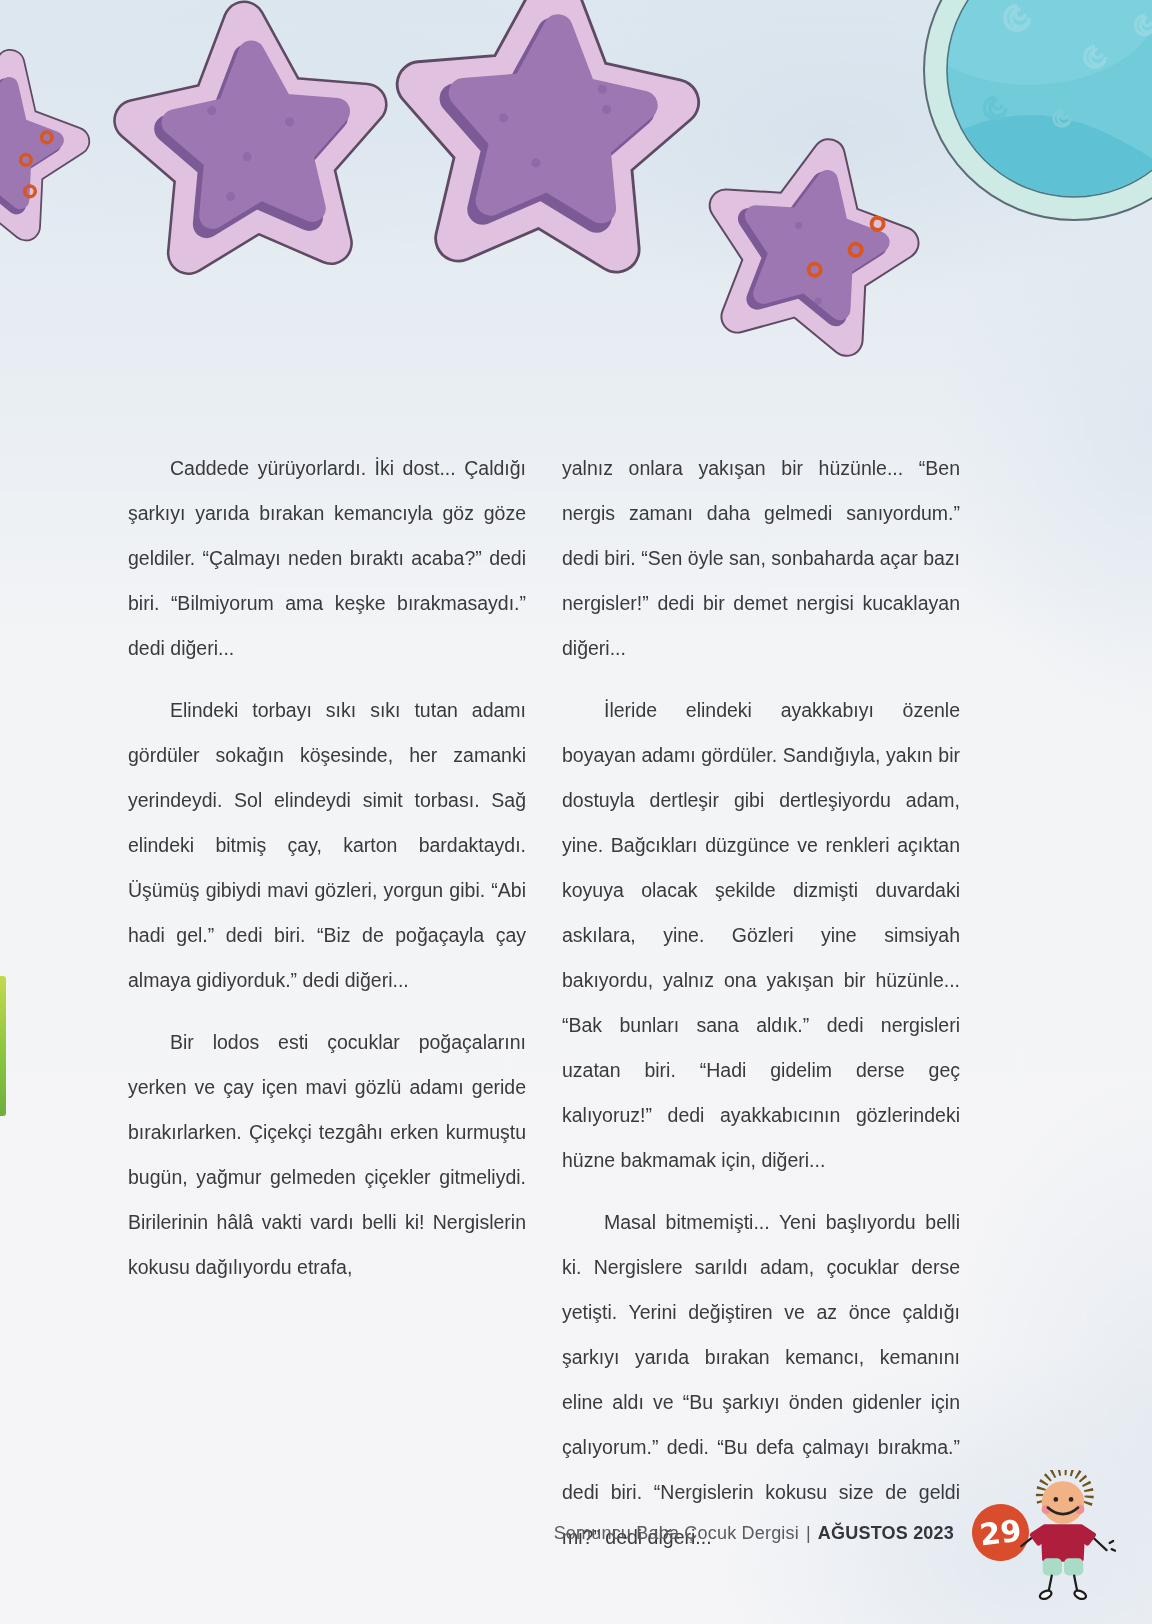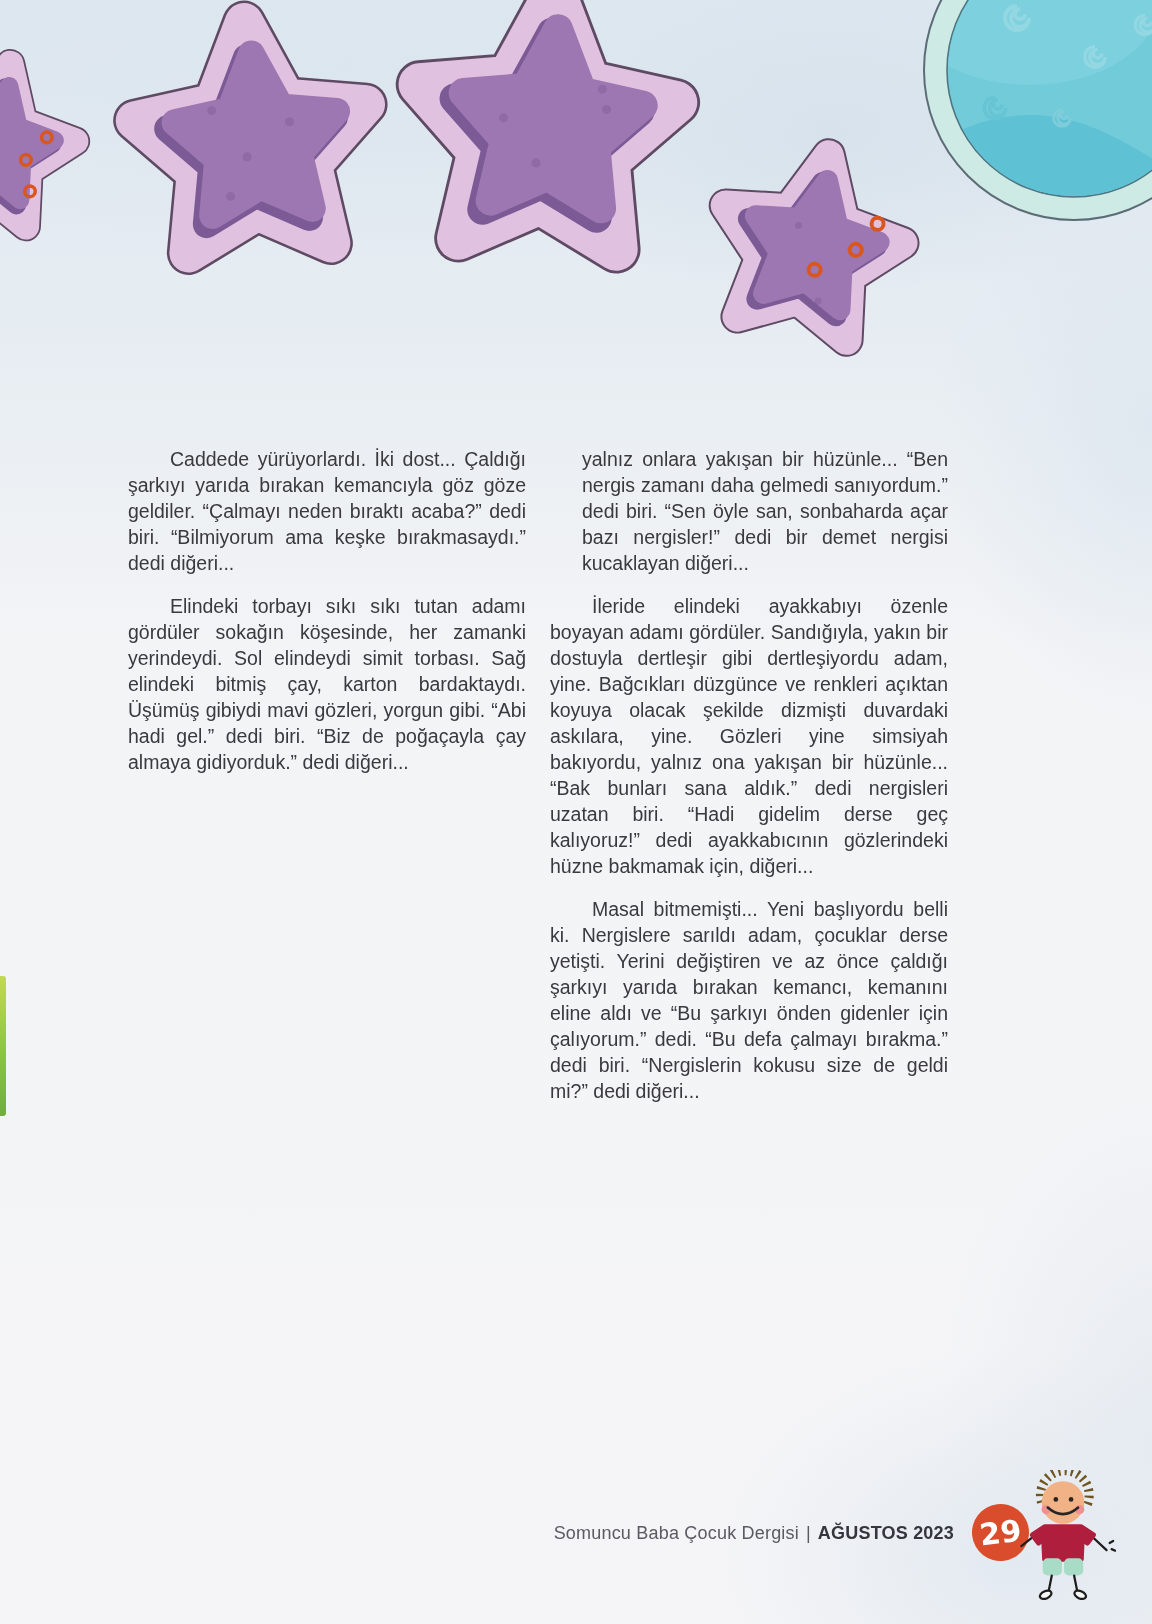--- a/index.html
+++ b/index.html
@@ -15,26 +15,26 @@
       linear-gradient(180deg, #dde7f0 0%, #e7edf2 22%, #f3f4f6 40%, #f5f5f7 100%);
   }
   .decor-top{position:absolute;left:0;top:-40px;width:1152px;height:440px;}
   .edge-strip{
     position:absolute;left:0;top:976px;width:6px;height:140px;
     background:linear-gradient(180deg,#c3d94e 0%,#8bc63f 55%,#6fae3e 100%);
     border-radius:0 3px 3px 0;
   }
   .story{
     position:absolute;left:128px;top:446px;width:832px;
-    display:flex;gap:24px;
-    color:#3a3a3e;font-size:19.5px;line-height:26px;text-align:justify;
+    display:flex;gap:36px;
+    color:#3a3a3e;font-size:19.5px;line-height:45px;text-align:justify;
   }
   .story .col{width:398px;}
   .story p{margin:0 0 17px 0;text-indent:42px;}
-  .story p.cont{text-indent:0;margin-left:32px;}
+  .story p.cont{text-indent:0;}
   .footer-credit{
     position:absolute;left:0;top:1523px;width:954px;text-align:right;
     font-size:18px;color:#5a5a61;letter-spacing:.2px;white-space:nowrap;
   }
   .footer-credit .sep{margin:0 7px;color:#5a5a61;}
   .footer-credit .issue{font-weight:bold;color:#35353e;}
   .page-badge{
     position:absolute;left:972px;top:1504px;width:57px;height:57px;border-radius:50%;
     background:#d94d2c;color:#ffffff;display:flex;align-items:center;justify-content:center;
     font-size:30px;font-weight:800;transform:rotate(-7deg);
@@ -133,20 +133,21 @@
       <use href="#swirl" transform="translate(1062,118) scale(0.7)" stroke="#7fcdda" stroke-width="4"></use>
     </g>
   </svg>
 
   <div class="edge-strip"></div>
 
   <main class="story">
     <div class="col">
       <p>Caddede yürüyorlardı. İki dost... Çaldığı şarkıyı yarıda bırakan kemancıyla göz göze geldiler. “Çalmayı neden bıraktı acaba?” dedi biri. “Bilmiyorum ama keşke bırakmasaydı.” dedi diğeri...</p>
       <p>Elindeki torbayı sıkı sıkı tutan adamı gördüler sokağın köşesinde, her zamanki yerindeydi. Sol elindeydi simit torbası. Sağ elindeki bitmiş çay, karton bardaktaydı. Üşümüş gibiydi mavi gözleri, yorgun gibi. “Abi hadi gel.” dedi biri. “Biz de poğaçayla çay almaya gidiyorduk.” dedi diğeri...</p>
+      <p>Bir lodos esti çocuklar poğaçalarını yerken ve çay içen mavi gözlü adamı geride bırakırlarken. Çiçekçi tezgâhı erken kurmuştu bugün, yağmur gelmeden çiçekler gitmeliydi. Birilerinin hâlâ vakti vardı belli ki! Nergislerin kokusu dağılıyordu etrafa,</p>
     </div>
     <div class="col">
       <p class="cont">yalnız onlara yakışan bir hüzünle... “Ben nergis zamanı daha gelmedi sanıyordum.” dedi biri. “Sen öyle san, sonbaharda açar bazı nergisler!” dedi bir demet nergisi kucaklayan diğeri...</p>
       <p>İleride elindeki ayakkabıyı özenle boyayan adamı gördüler. Sandığıyla, yakın bir dostuyla dertleşir gibi dertleşiyordu adam, yine. Bağcıkları düzgünce ve renkleri açıktan koyuya olacak şekilde dizmişti duvardaki askılara, yine. Gözleri yine simsiyah bakıyordu, yalnız ona yakışan bir hüzünle... “Bak bunları sana aldık.” dedi nergisleri uzatan biri. “Hadi gidelim derse geç kalıyoruz!” dedi ayakkabıcının gözlerindeki hüzne bakmamak için, diğeri...</p>
       <p>Masal bitmemişti... Yeni başlıyordu belli ki. Nergislere sarıldı adam, çocuklar derse yetişti. Yerini değiştiren ve az önce çaldığı şarkıyı yarıda bırakan kemancı, kemanını eline aldı ve “Bu şarkıyı önden gidenler için çalıyorum.” dedi. “Bu defa çalmayı bırakma.” dedi biri. “Nergislerin kokusu size de geldi mi?” dedi diğeri...</p>
     </div>
   </main>
 
   <div class="footer-credit">
     <span>Somuncu Baba Çocuk Dergisi</span><span class="sep">|</span><span class="issue">AĞUSTOS 2023</span>

